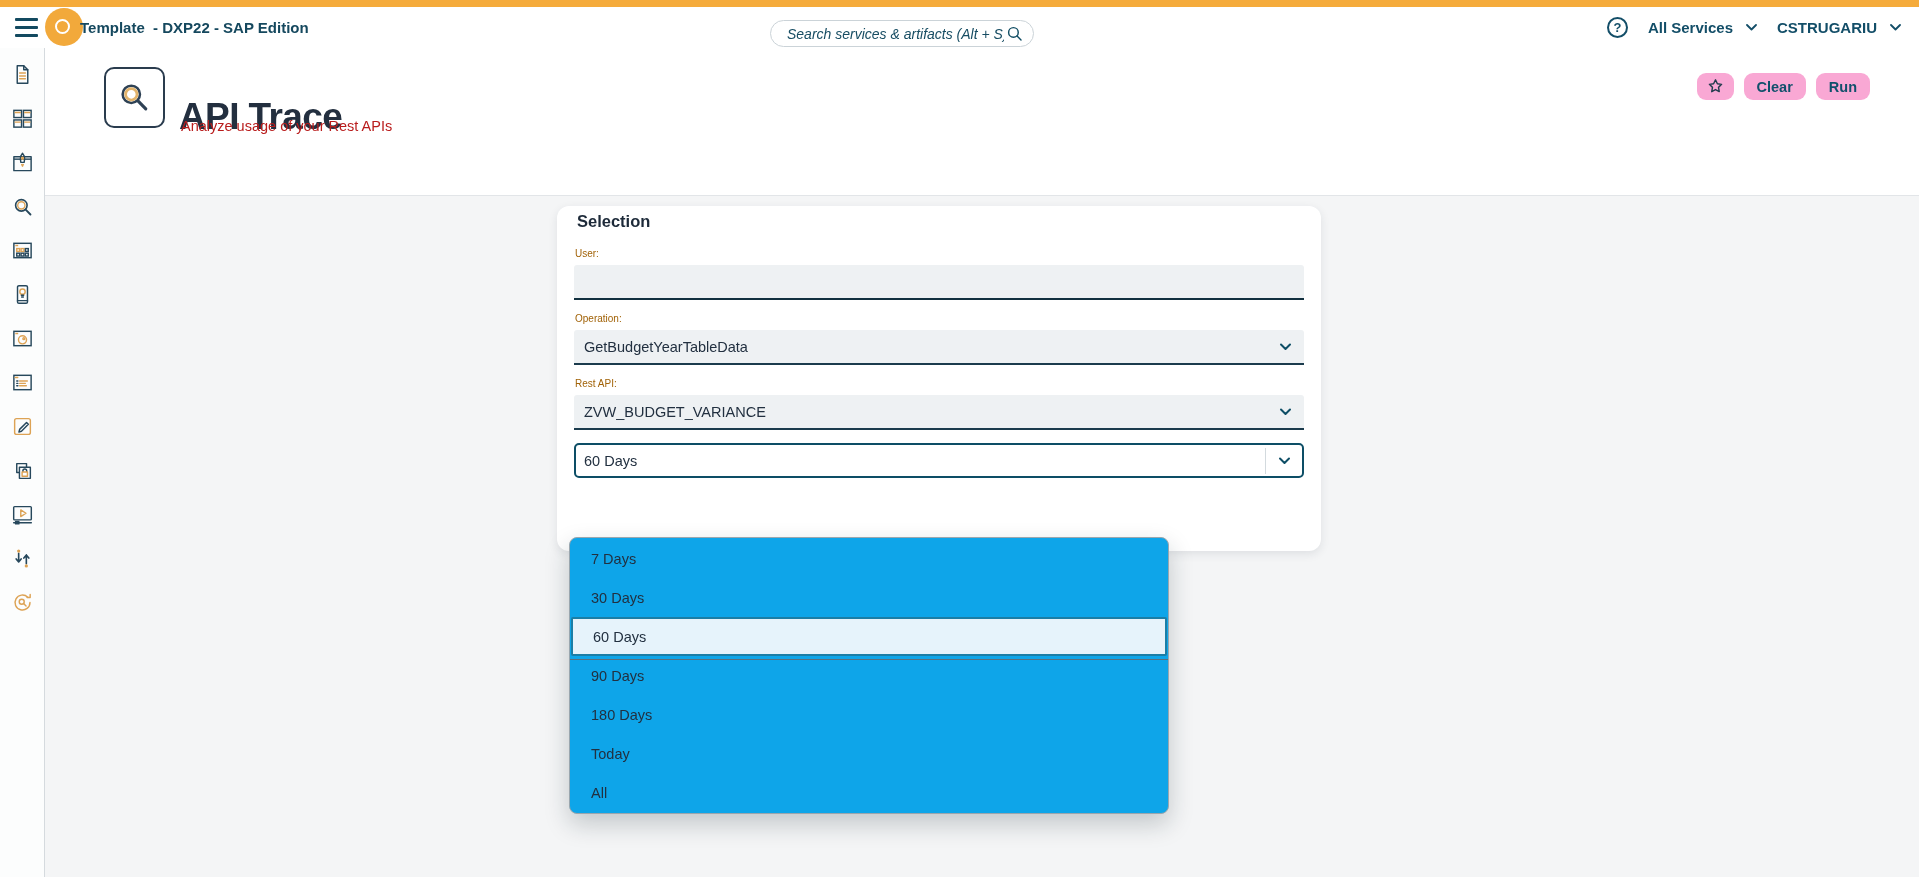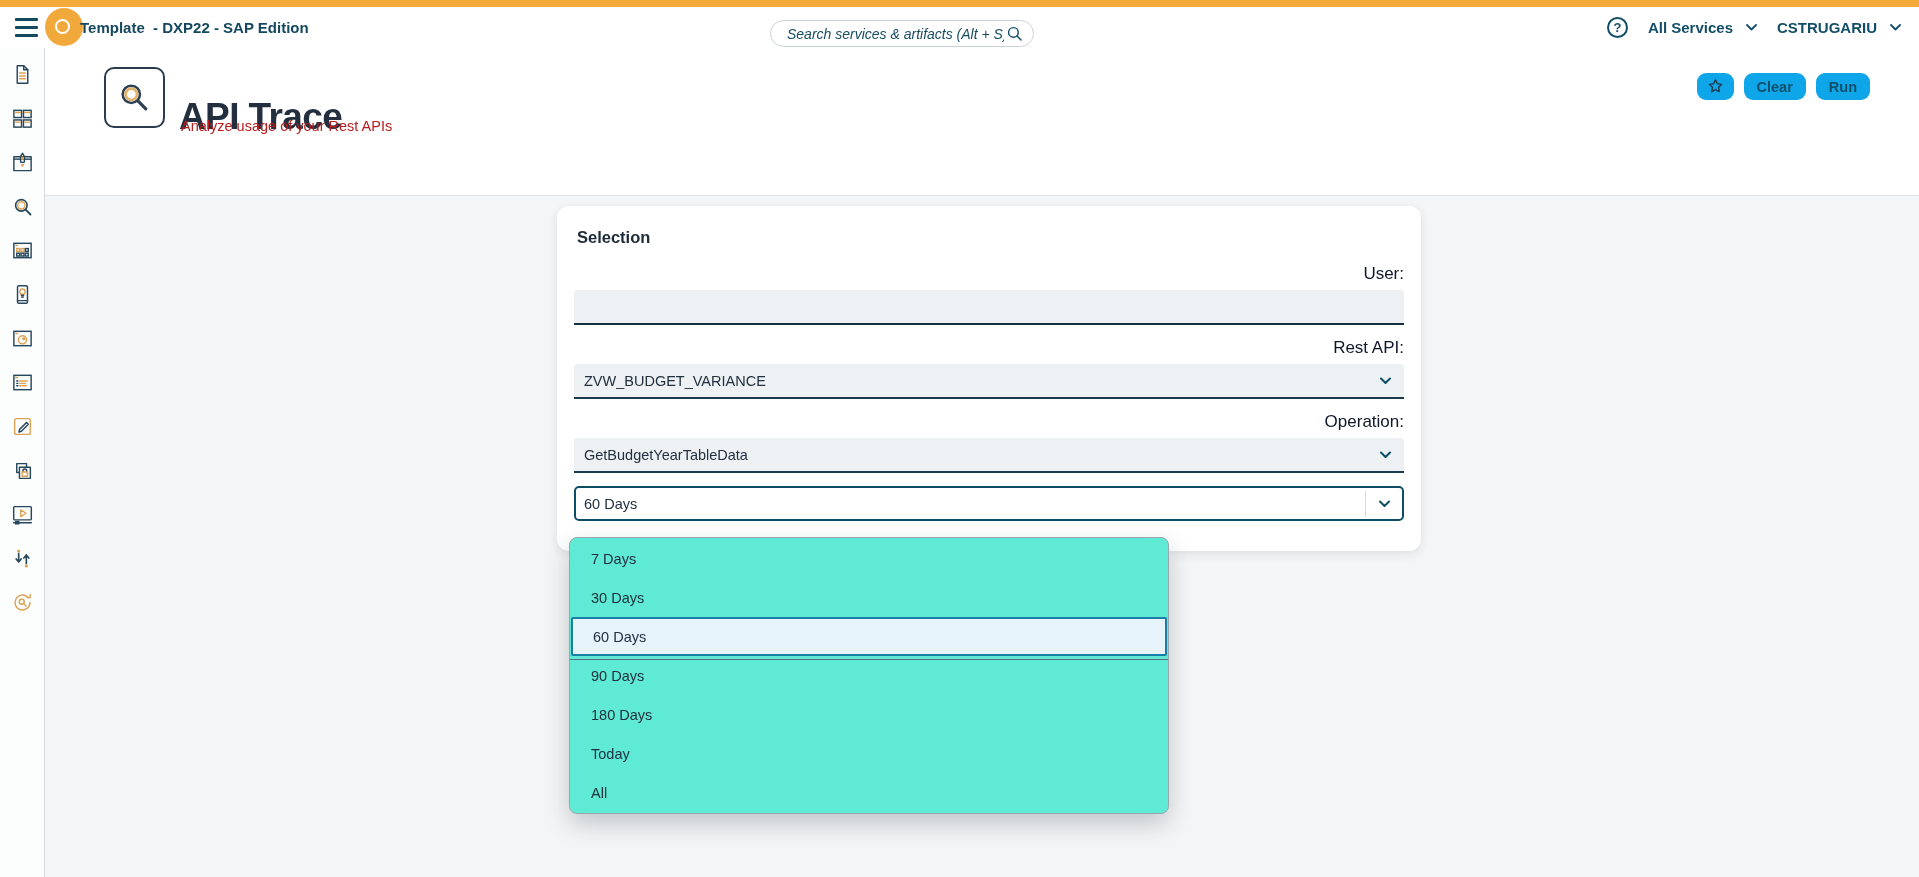--- a/index.html
+++ b/index.html
@@ -48,45 +48,45 @@
 
   
   .page-head { position:relative; height:148px; background:#fff; border-bottom:1px solid #E2E5E8; }
   .app-icon-box { position:absolute; left:59px; top:19px; width:61px; height:61px;
     border:2.5px solid #2A3C4E; border-radius:10px;
     display:flex; align-items:center; justify-content:center; background:#fff; }
   .page-title { position:absolute; left:134px; top:25px; font-size:37px; font-weight:800;
     color:#232F3F; letter-spacing:-0.6px; line-height:1; }
   .page-subtitle { position:absolute; left:136px; top:70px; font-size:14.5px; color:#b91c1c; }
   .toolbar { position:absolute; right:49px; top:25px; display:flex; gap:10px; }
-  .tb-btn { height:27px; background:#0ea5e9; border:none; border-radius:9px; color:#10506B;
+  .tb-btn { height:27px; background:#f9a8d4; border:none; border-radius:9px; color:#10506B;
     font-family:"Liberation Sans", sans-serif; font-weight:700; font-size:14.5px;
     padding:0 13px; display:flex; align-items:center; justify-content:center; cursor:pointer; }
   .tb-btn.star { width:37px; padding:0; }
 
   
   .content { position:absolute; top:148px; left:0; right:0; bottom:0; }
-  .card { position:absolute; left:512px; top:10px; width:864px; height:345px; background:#fff;
-    border-radius:12px; box-shadow:0 3px 10px rgba(28,44,56,0.10); padding:20px 17px; }
+  .card { position:absolute; left:512px; top:10px; width:764px; height:345px; background:#fff;
+    border-radius:12px; box-shadow:0 3px 10px rgba(28,44,56,0.10); padding:4px 17px; }
   .card-title { font-size:16.5px; font-weight:800; color:#1D2A39; margin:2px 0 17px 3px; }
   .fgroup { margin-bottom:13px; }
-  .flabel { font-size:17px; color:#0f172a; margin:0 0 6px 1px;text-align:right; }
+  .flabel { font-size:10px; color:#a16207; margin:0 0 6px 1px; }
   .tinput { width:100%; height:35px; background:#EEF1F3; border:none;
     border-bottom:2px solid #12303F; border-radius:3px 3px 0 0; outline:none;
     font-family:"Liberation Sans", sans-serif; font-size:14.5px; padding:0 10px; color:#223040; }
   .select { width:100%; height:35px; background:#EEF1F3; border:none;
     border-bottom:2px solid #1B3B4D; border-radius:3px 3px 0 0;
     display:flex; align-items:center; padding-left:10px; font-size:14.5px; color:#223040; cursor:pointer; }
   .select .chev-zone { margin-left:auto; width:37px; height:100%;
     display:flex; align-items:center; justify-content:center; color:#0E4E66; }
   .select.focused { background:#fff; border:2.5px solid #0D4E66; border-radius:5px; padding-left:8px; }
   .select.focused .chev-zone { border-left:1px solid #D3DADE; height:26px; align-self:center; }
 
   
-  .popup { position:absolute; left:524px; top:341px; width:600px; background:#5eead4;
+  .popup { position:absolute; left:524px; top:341px; width:600px; background:#0ea5e9;
     border:1px solid #9AA6AE; border-radius:8px;
     box-shadow:0 10px 24px rgba(20,35,45,0.22); padding:1px; }
   .opt { height:39px; display:flex; align-items:center; padding:0 20px;
     font-size:14.5px; color:#223040; cursor:pointer; position:relative; }
   .opt.selected { background:#E6F3FB; border:2.5px solid #1B7EA6; border-radius:2px; }
   .opt.selected::after { content:""; position:absolute; left:-3px; right:-3px; bottom:-6px;
     height:1.5px; background:#5A6F7C; }
 
   svg { display:block; }
 </style>
@@ -279,44 +279,44 @@
 
         <div class="card">
           <div class="card-title">Selection</div>
 
           <div class="fgroup">
             <div class="flabel">User:</div>
             <input class="tinput" value="" style="">
           </div>
 
           <div class="fgroup">
+            <div class="flabel">Operation:</div>
+            <div class="select">
+              <span>GetBudgetYearTableData</span>
+              <span class="chev-zone">
+                <svg width="13" height="8" viewBox="0 0 12 8" fill="none">
+                    <path d="M1.5 1.5L6 6l4.5-4.5" stroke="#0E4E66" stroke-width="2" stroke-linecap="round" stroke-linejoin="round"></path>
+                  </svg>
+              </span>
+            </div>
+          </div>
+
+          <div class="fgroup">
             <div class="flabel">Rest API:</div>
             <div class="select">
               <span>ZVW_BUDGET_VARIANCE</span>
               <span class="chev-zone">
                 <svg width="13" height="8" viewBox="0 0 12 8" fill="none">
                     <path d="M1.5 1.5L6 6l4.5-4.5" stroke="#0E4E66" stroke-width="2" stroke-linecap="round" stroke-linejoin="round"></path>
                   </svg>
               </span>
             </div>
           </div>
 
           <div class="fgroup">
-            <div class="flabel">Operation:</div>
-            <div class="select">
-              <span>GetBudgetYearTableData</span>
-              <span class="chev-zone">
-                <svg width="13" height="8" viewBox="0 0 12 8" fill="none">
-                    <path d="M1.5 1.5L6 6l4.5-4.5" stroke="#0E4E66" stroke-width="2" stroke-linecap="round" stroke-linejoin="round"></path>
-                  </svg>
-              </span>
-            </div>
-          </div>
-
-          <div class="fgroup">
             <div class="select focused">
               <span>60 Days</span>
               <span class="chev-zone">
                 <svg width="13" height="8" viewBox="0 0 12 8" fill="none">
                     <path d="M1.5 1.5L6 6l4.5-4.5" stroke="#0E4E66" stroke-width="2" stroke-linecap="round" stroke-linejoin="round"></path>
                   </svg>
               </span>
             </div>
           </div>
         </div>

